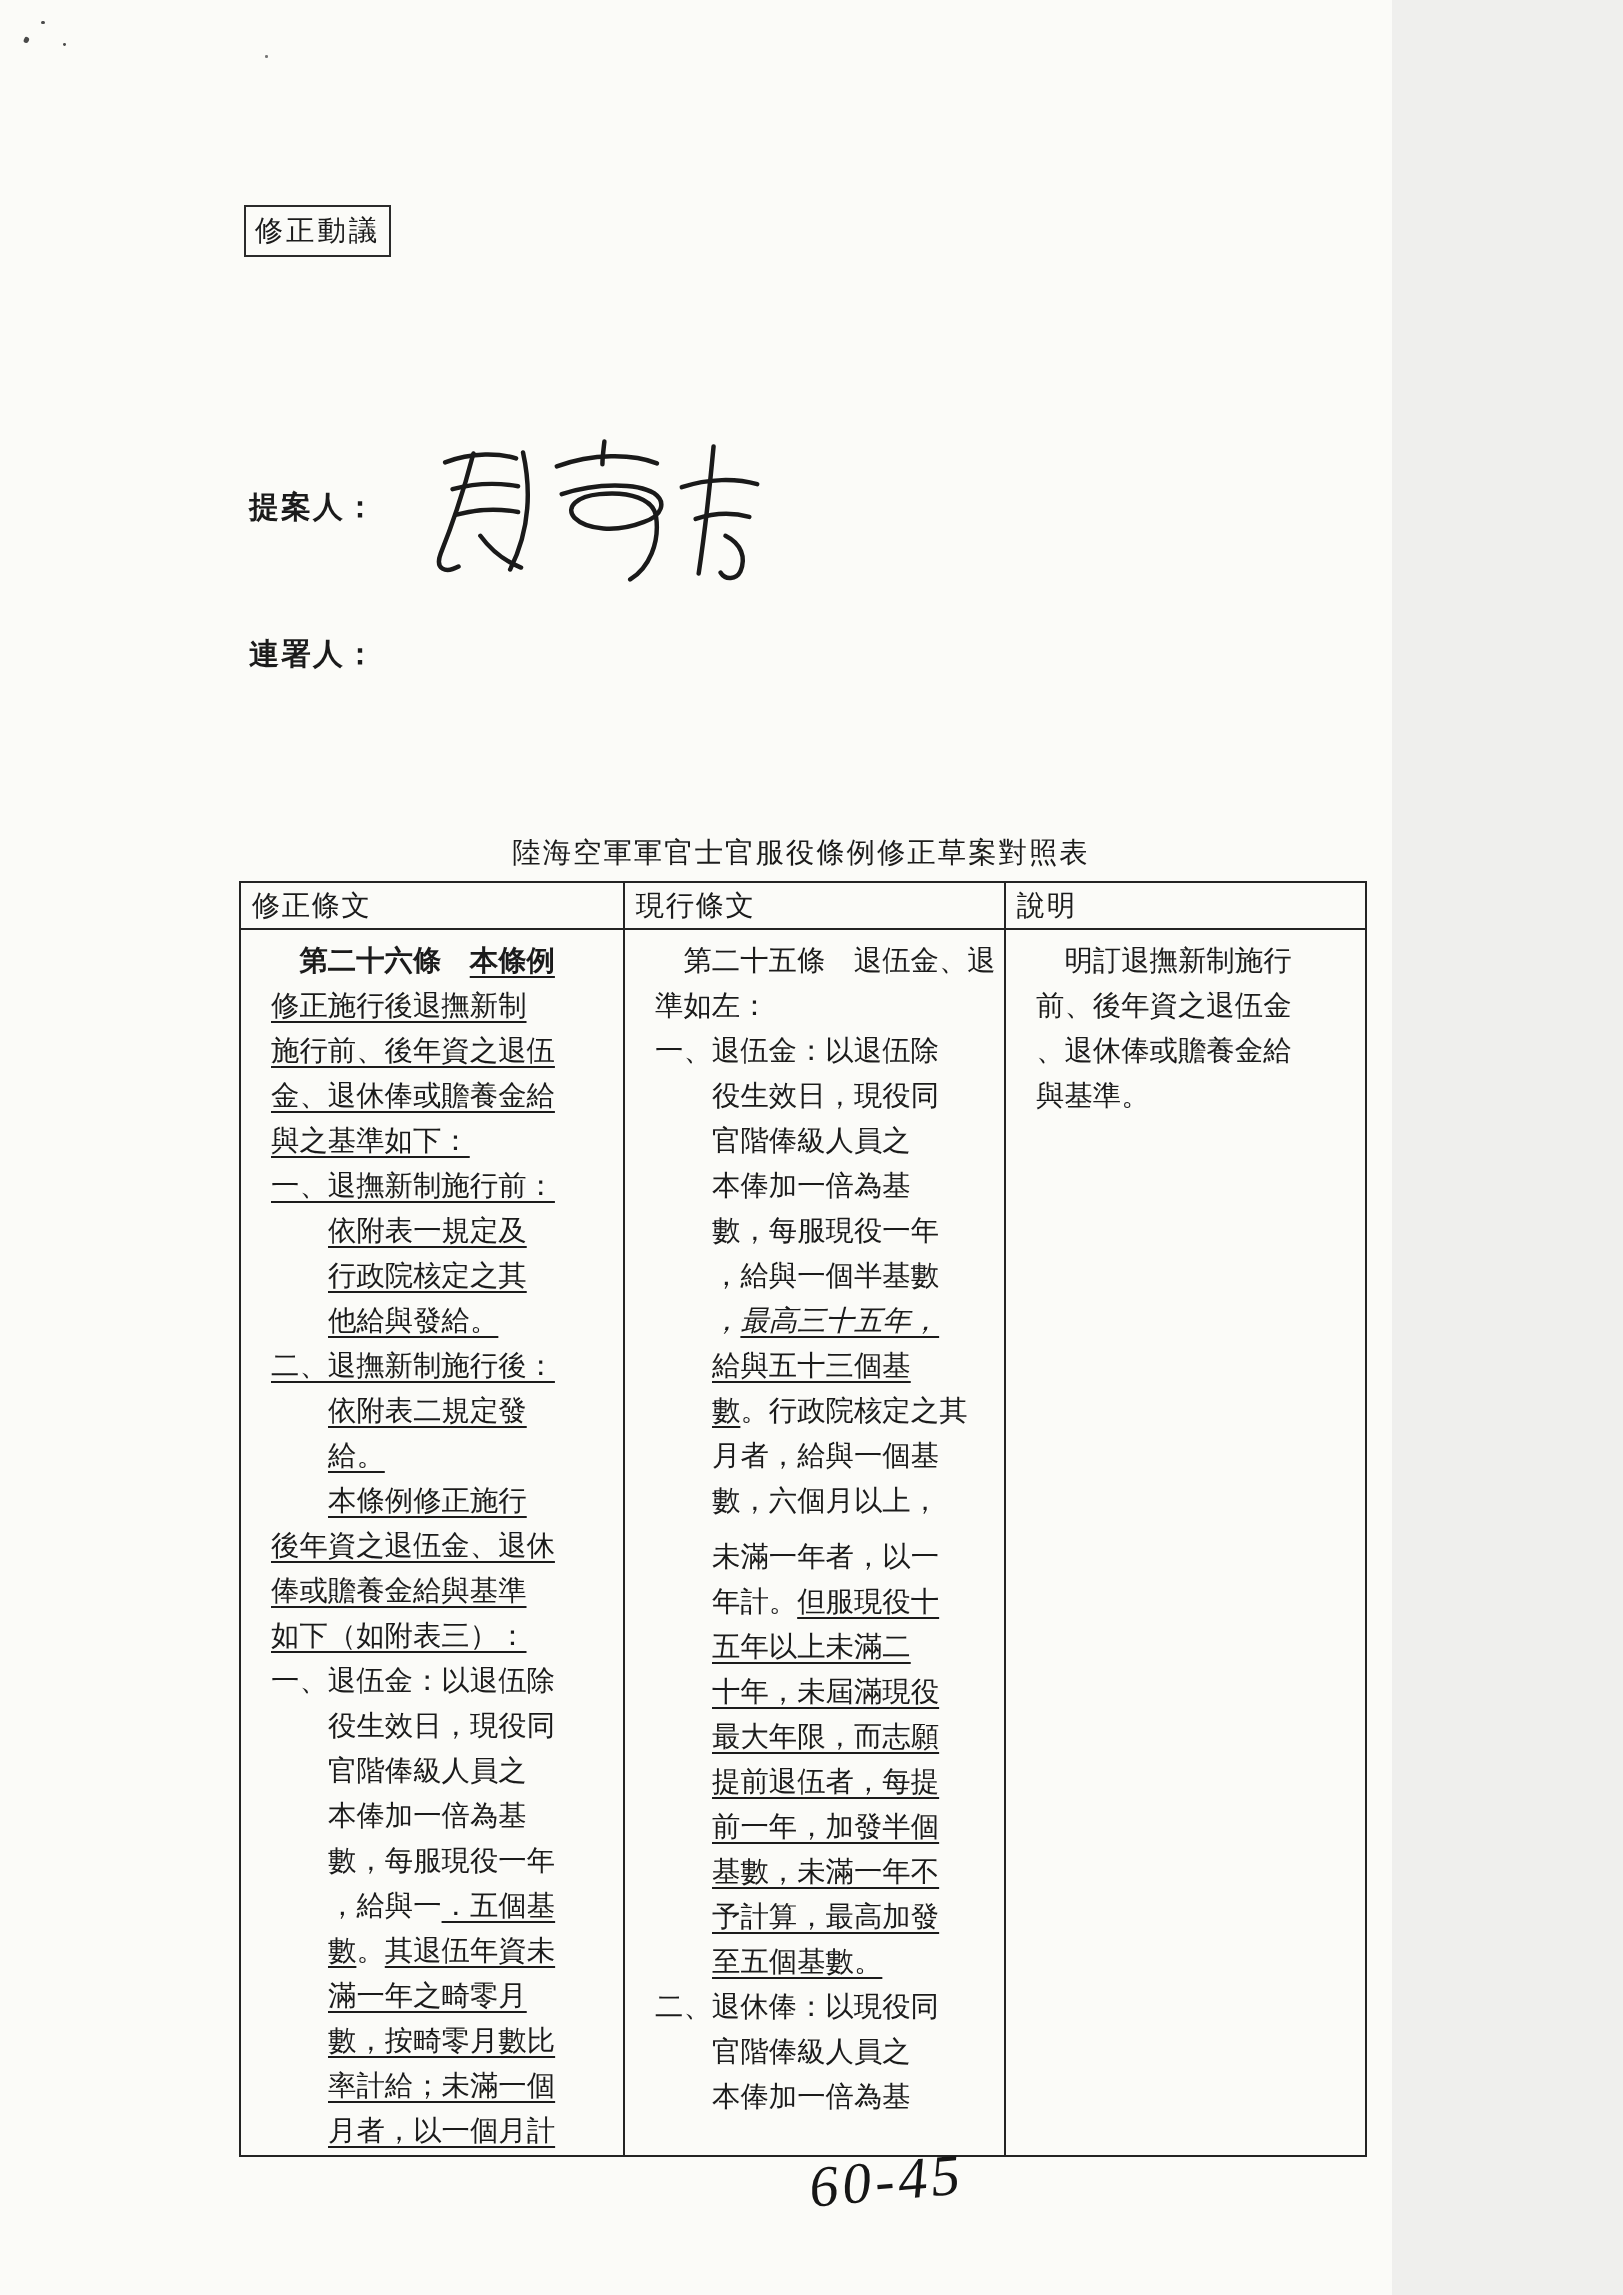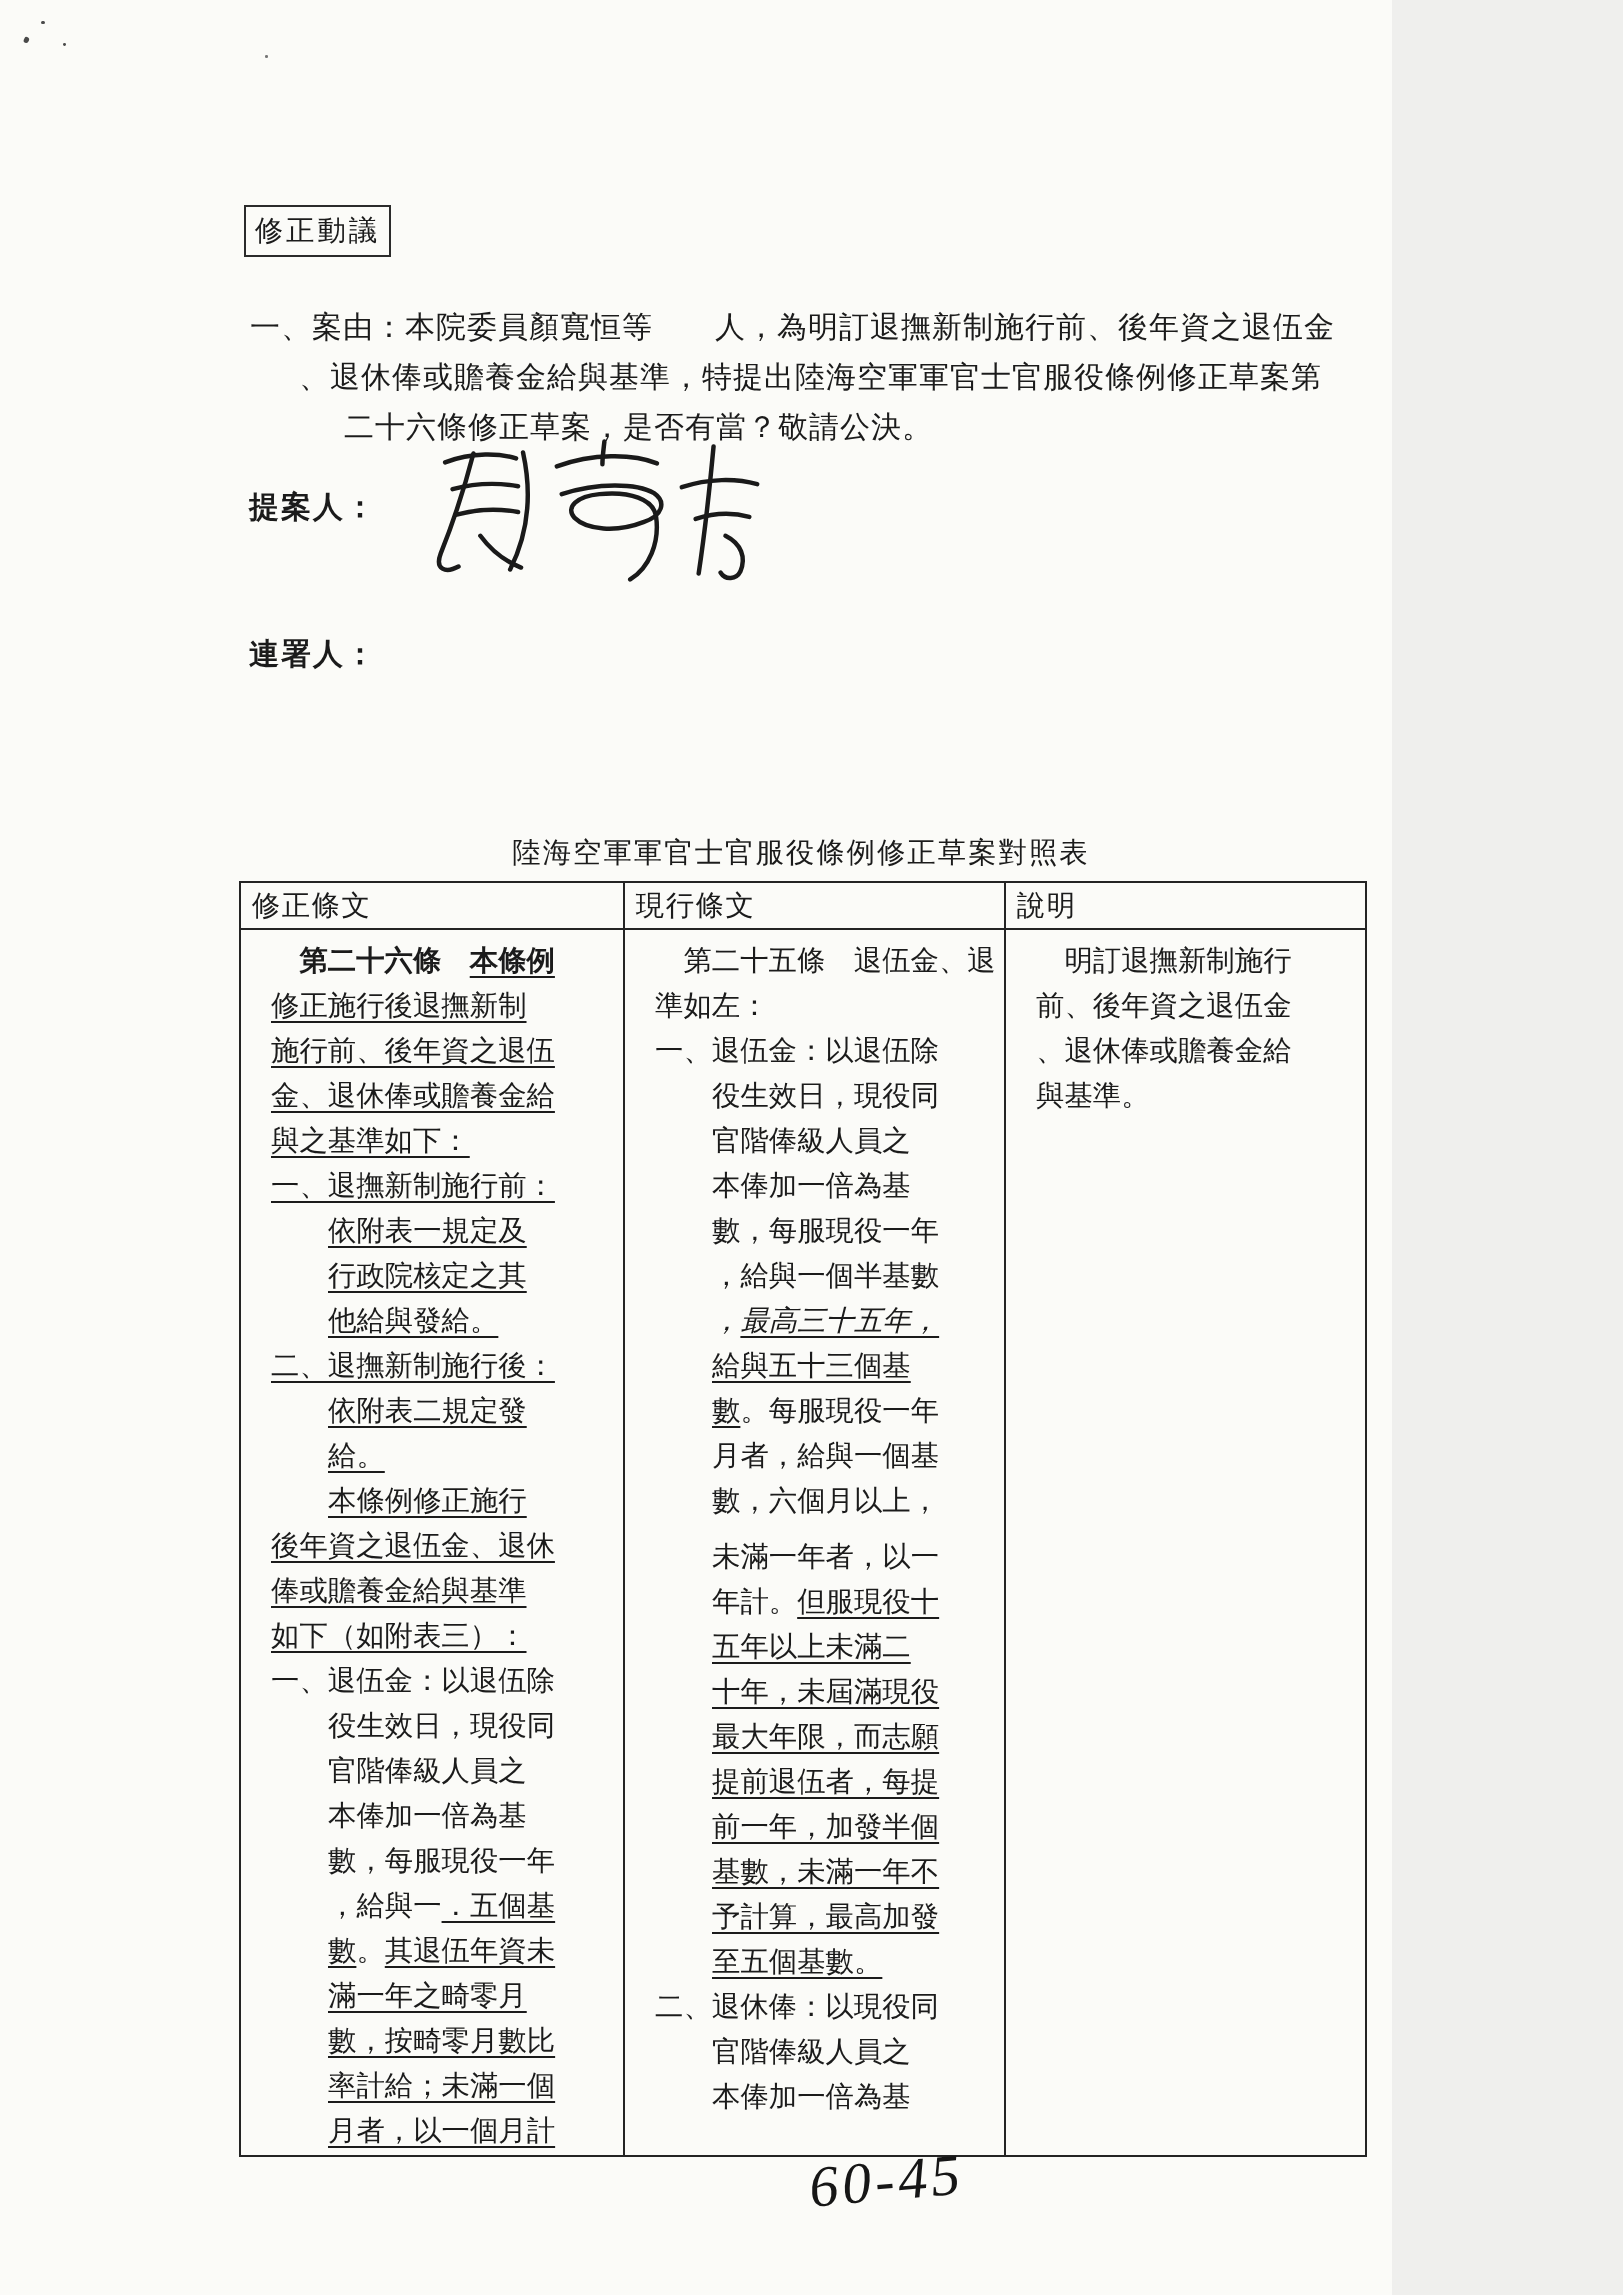--- a/index.html
+++ b/index.html
@@ -81,25 +81,20 @@
 
 <div class="page">
 
   <div class="speck" style="left:41px;top:20.6px;width:3.9px;height:3.9px;"></div>
   <div class="speck" style="left:23.5px;top:37px;width:4.9px;height:5.9px;transform:rotate(25deg);border-radius:40% 60% 60% 40%;"></div>
   <div class="speck" style="left:63px;top:43px;width:2.9px;height:2.9px;"></div>
   <div class="speck" style="left:265px;top:55px;width:2.5px;height:2.5px;background:#777;"></div>
 
   <div class="tag">修正動議</div>
 
-  <div class="case">
-      <div class="cl" style="margin-left: 0px;">一、案由：本院委員顏寬恒等　　人，為明訂退撫新制施行前、後年資之退伍金</div>
-      <div class="cl" style="margin-left: 49px;">、退休俸或贍養金給與基準，特提出陸海空軍軍官士官服役條例修正草案第</div>
-      <div class="cl" style="margin-left: 94px;">二十六條修正草案，是否有當？敬請公決。</div>
-    </div>
 
   <div class="plabel proposer">提案人：</div>
   <div class="sig" title="顏寬恒">
     <svg viewBox="0 0 780 350">
       <g stroke="#1a1a1a" stroke-width="9" fill="none" stroke-linecap="round" stroke-linejoin="round">
 
         <path d="M95,78 C150,56 208,60 238,70"></path>
         <path d="M152,60 C136,122 110,202 86,262 C74,294 96,302 122,288"></path>
         <path d="M110,132 C162,118 208,120 242,126"></path>
         <path d="M116,184 C166,170 208,172 242,178"></path>
@@ -160,21 +155,21 @@
         <div class="line" style="margin-left: 28.4px;"><span>第二十五條　退伍金、退</span></div>
         <div class="line" style="margin-left: 0px;"><span>準如左：</span></div>
         <div class="line" style="margin-left: 0px;"><span>一、退伍金：以退伍除</span></div>
         <div class="line" style="margin-left: 57px;"><span>役生效日，現役同</span></div>
         <div class="line" style="margin-left: 57px;"><span>官階俸級人員之</span></div>
         <div class="line" style="margin-left: 57px;"><span>本俸加一倍為基</span></div>
         <div class="line" style="margin-left: 57px;"><span>數，每服現役一年</span></div>
         <div class="line" style="margin-left: 57px;"><span>，給與一個半基數</span></div>
         <div class="line" style="margin-left: 57px; font-style: italic;"><span>，</span><span class="u">最高三十五年，</span></div>
         <div class="line" style="margin-left: 57px;"><span class="u">給與五十三個基</span></div>
-        <div class="line" style="margin-left: 57px;"><span class="u">數</span><span>。每服現役一年</span></div>
+        <div class="line" style="margin-left: 57px;"><span class="u">數</span><span>。行政院核定之其</span></div>
         <div class="line" style="margin-left: 57px;"><span>月者，給與一個基</span></div>
         <div class="line" style="margin-left: 57px;"><span>數，六個月以上，</span></div>
         <div class="line" style="margin-left: 57px; margin-top: 11px;"><span>未滿一年者，以一</span></div>
         <div class="line" style="margin-left: 57px;"><span>年計。</span><span class="u">但服現役十</span></div>
         <div class="line" style="margin-left: 57px;"><span class="u">五年以上未滿二</span></div>
         <div class="line" style="margin-left: 57px;"><span class="u">十年，未屆滿現役</span></div>
         <div class="line" style="margin-left: 57px;"><span class="u">最大年限，而志願</span></div>
         <div class="line" style="margin-left: 57px;"><span class="u">提前退伍者，每提</span></div>
         <div class="line" style="margin-left: 57px;"><span class="u">前一年，加發半個</span></div>
         <div class="line" style="margin-left: 57px;"><span class="u">基數，未滿一年不</span></div>

